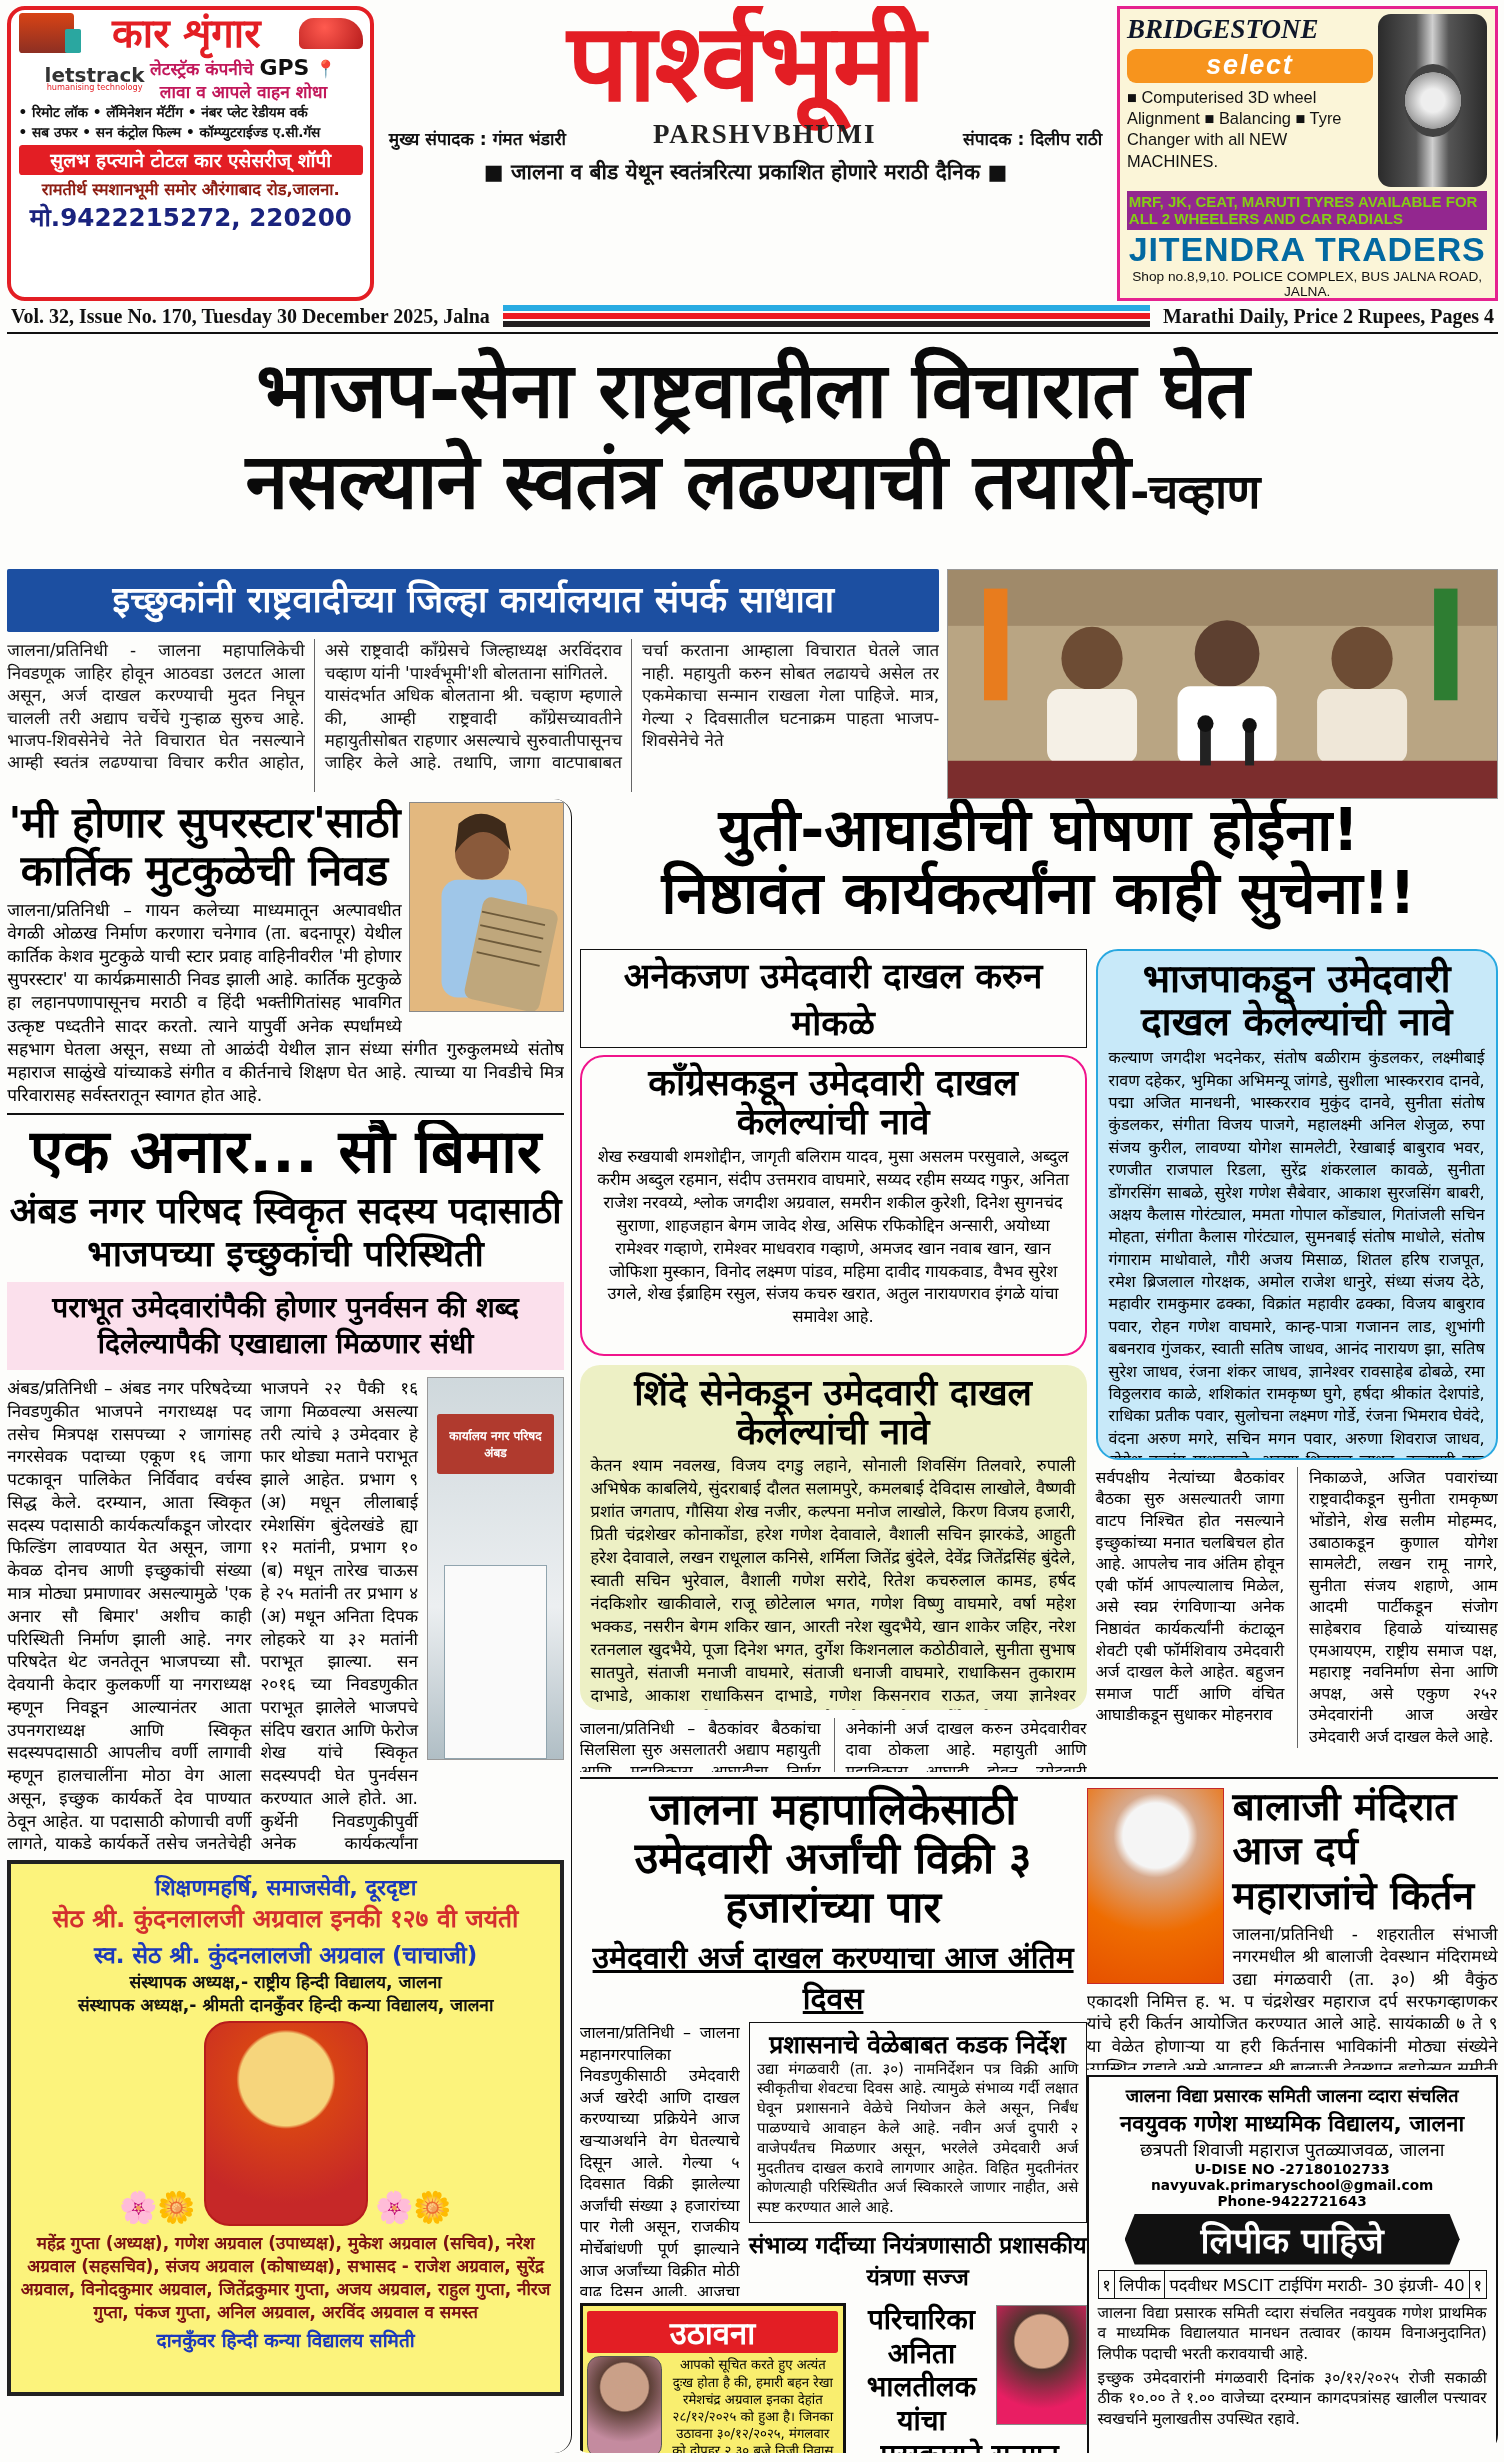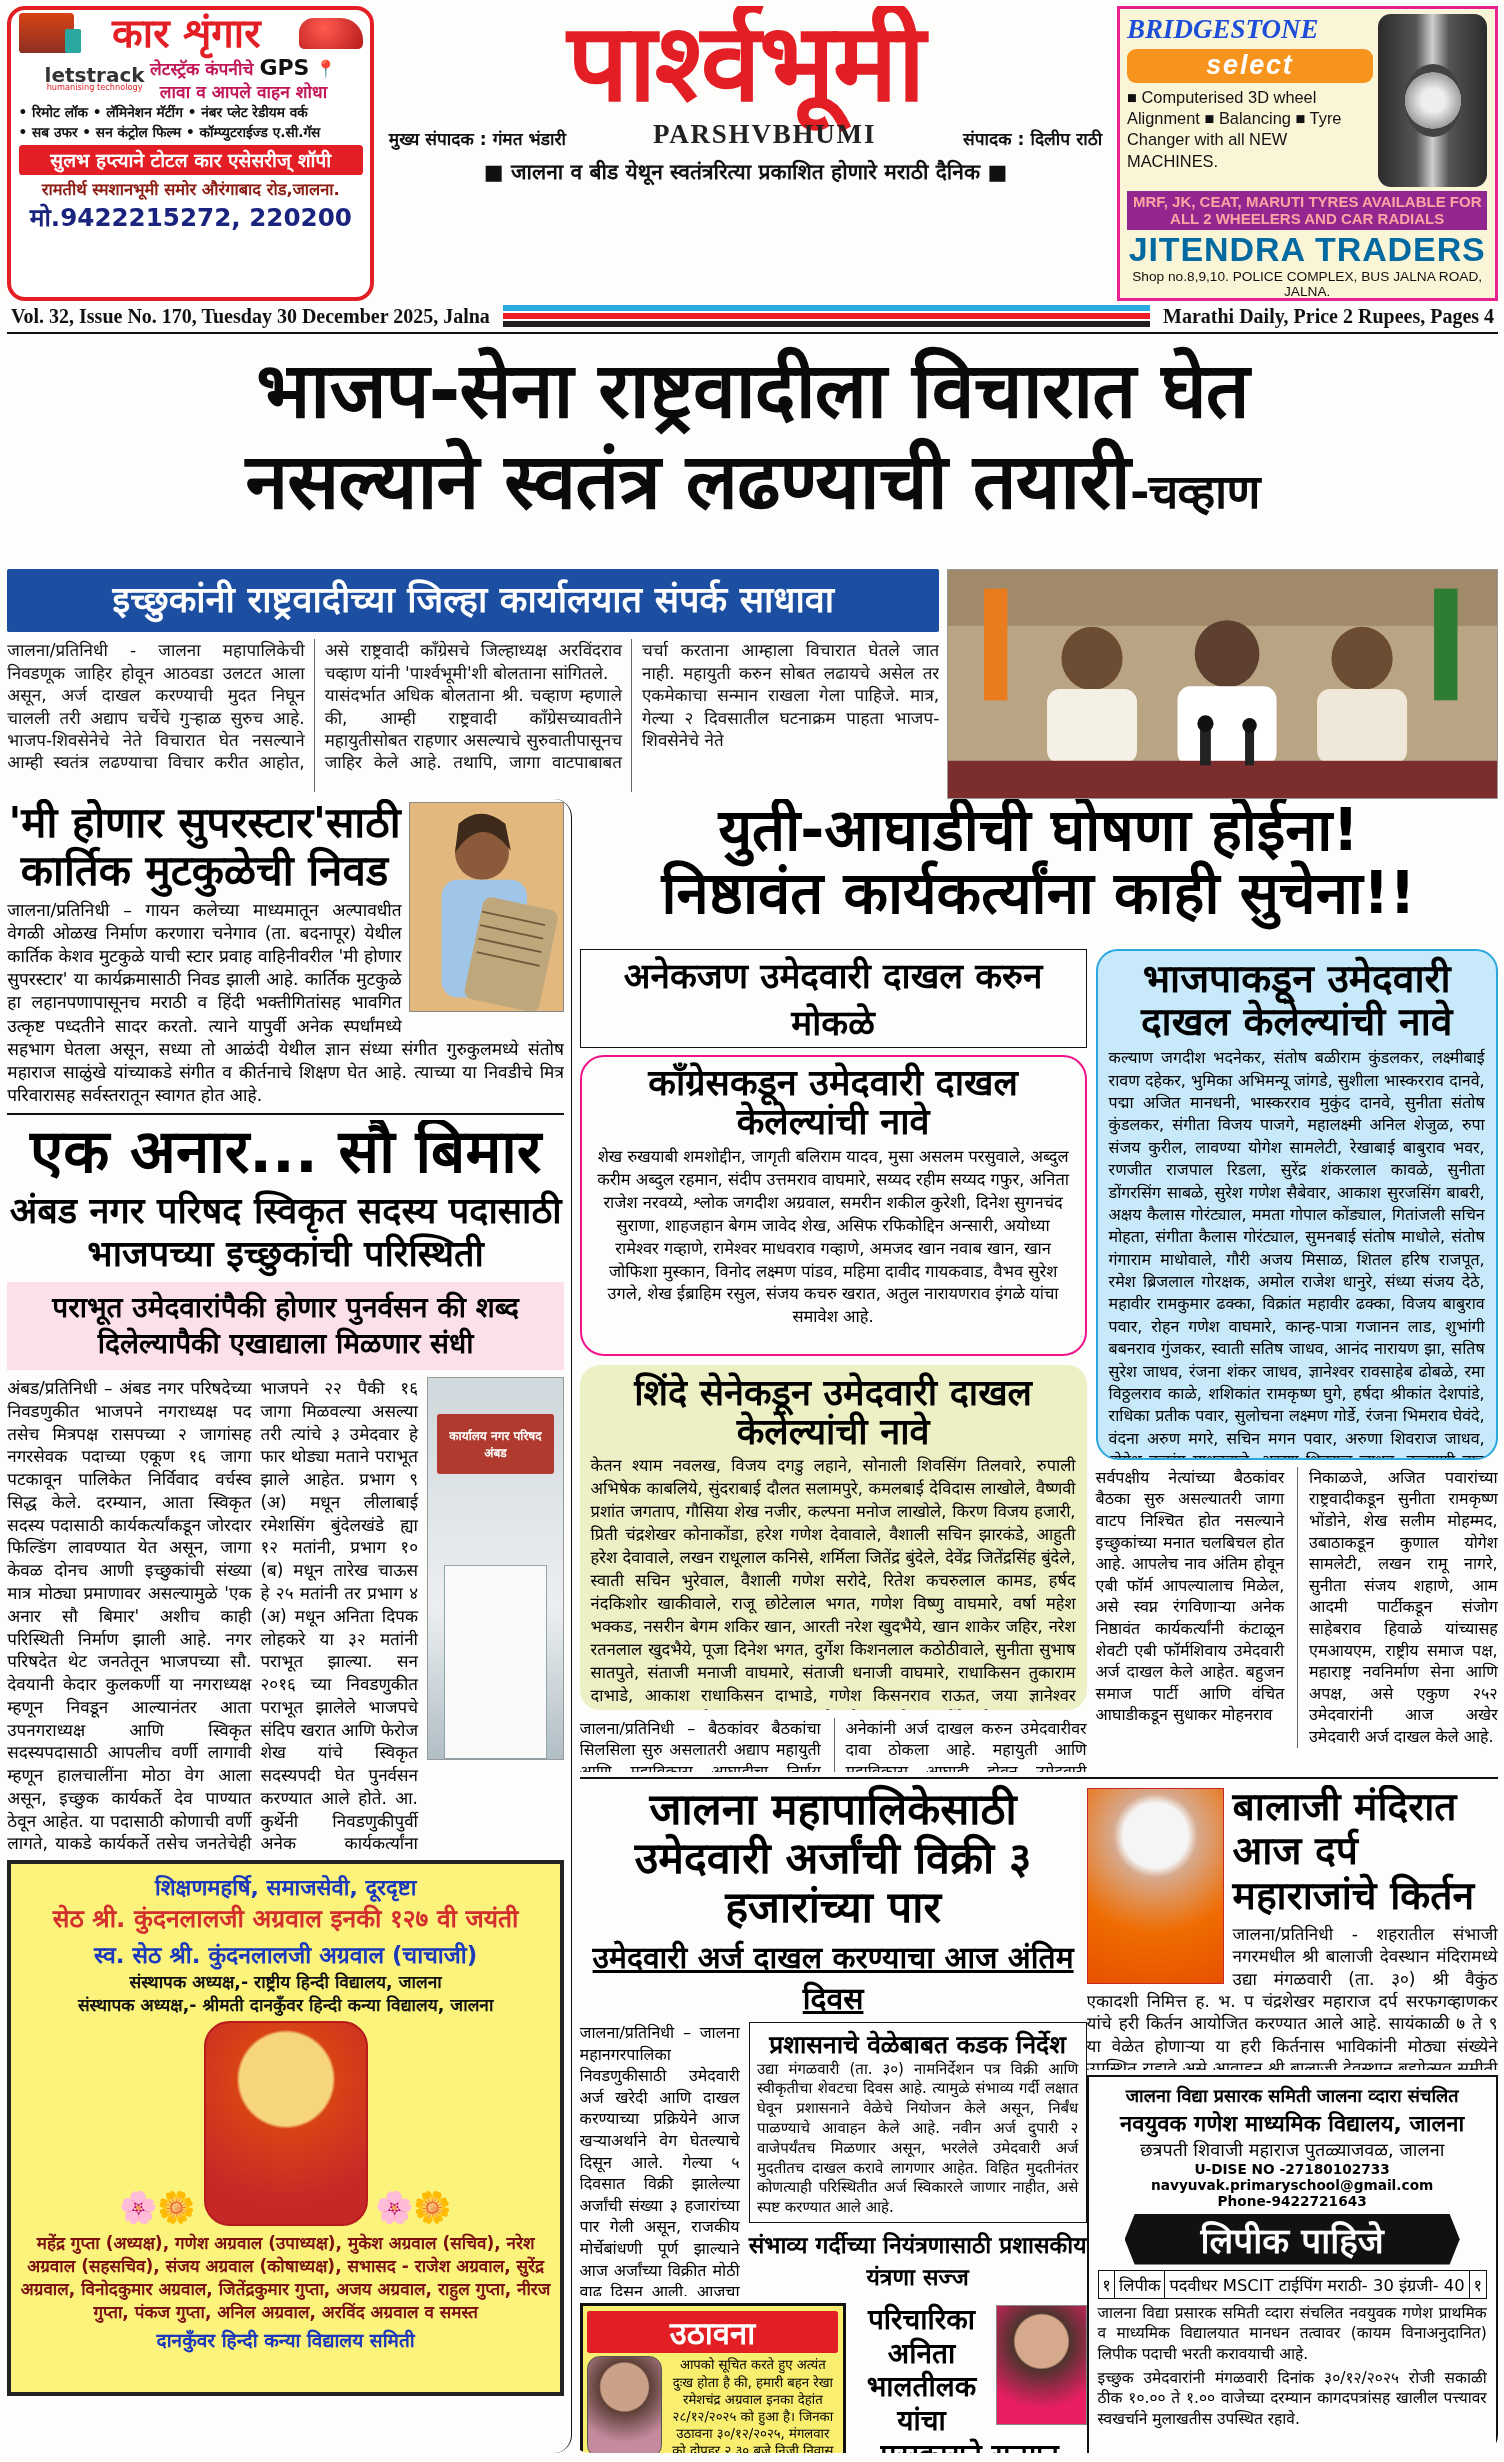--- a/index.html
+++ b/index.html
@@ -31,28 +31,28 @@
   .masthead { flex:1; text-align:center; position:relative; overflow:hidden; }
   .mast-title { color:#e31e24; font-weight:bold; font-size:108px; line-height:1.05; letter-spacing:-1.8px; }
   .mast-row { display:flex; justify-content:space-between; align-items:flex-end; padding:0 5.5px; }
   .mast-ed { font-size:17.3px; font-weight:bold; color:#111; }
   .mast-en { font-size:27px; font-weight:bold; letter-spacing:1.8px; color:#222; }
   .mast-tag { font-size:21px; font-weight:bold; color:#111; margin-top:7.3px; }
 
   .tyre-ad { width:381px; border:3.6px solid #e5228f; background:#fbf5d8; padding:5.5px 7.3px; overflow:hidden; }
   .bs-row { display:flex; gap:5.5px; }
   .bs-left { flex:1; }
-  .bs-logo { font-family:"Liberation Serif", serif; font-style:italic; font-weight:bold; font-size:27px; color:#1d4ed8; }
+  .bs-logo { font-family:"Liberation Serif", serif; font-style:italic; font-weight:bold; font-size:27px; color:#0f172a; }
   .select-badge { background:#f7941d; color:#fff; font-style:italic; font-weight:bold; font-size:27px;
                   border-radius:9px; text-align:center; padding:1.8px 7.3px; margin:3.6px 0; letter-spacing:1.8px; }
   .bs-feat { font-size:16.4px; color:#111; line-height:1.3; }
   .tyre-pic { width:109px; height:173px; background:linear-gradient(90deg,#2b2b2b,#555 35%,#cfcfcf 50%,#555 65%,#2b2b2b); border-radius:12.8px; position:relative; }
   .tyre-pic:after { content:""; position:absolute; left:25.5px; top:50px; width:58px; height:73px;
                     background:radial-gradient(circle,#eee 25%,#9e9e9e 60%,#424242 61%); border-radius:50%; }
-  .purple-bar { background:#93278f; color:#fca5a5; font-weight:bold; font-size:15px; text-align:center; padding:2.7px 1.8px; margin-top:3.6px; }
+  .purple-bar { background:#93278f; color:#84cc16; font-weight:bold; font-size:15px; padding:2.7px 1.8px; margin-top:3.6px; }
   .jt-name { color:#0369a1; font-weight:bold; font-size:34px; text-align:center; letter-spacing:0.9px; }
   .jt-addr { font-size:13.7px; text-align:center; color:#111; }
 
   
   .dateline { display:flex; align-items:center; justify-content:space-between; height:33px; padding:0 3.6px;
               border-bottom:2.7px solid #111; }
   .date-txt { font-family:"Liberation Serif", serif; font-weight:bold; font-size:20px; color:#111; }
   .bars { flex:1; margin:0 12.8px; }
   .bars div { height:6.4px; margin:1.8px 0; }
   .bar-blue { background:#29abe2; } .bar-red { background:#ed1c24; } .bar-black { background:#231f20; }

